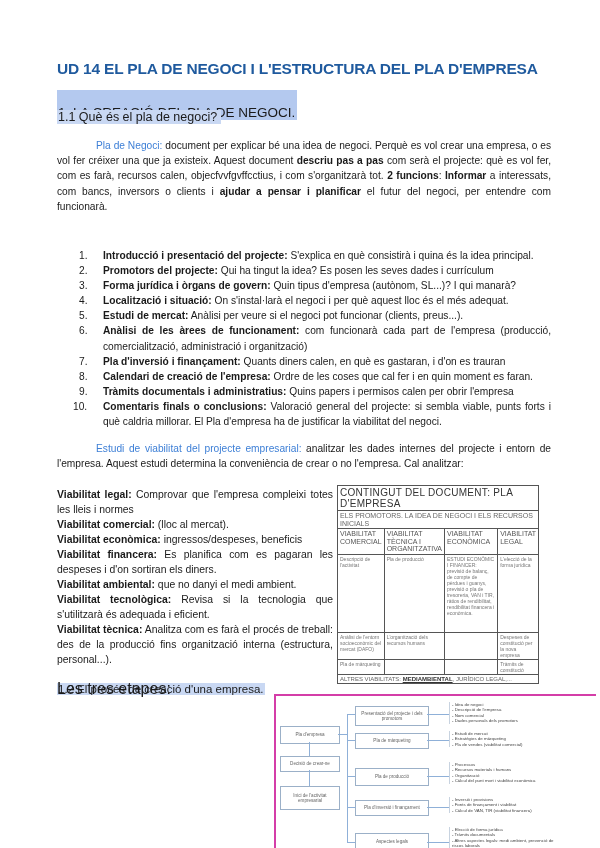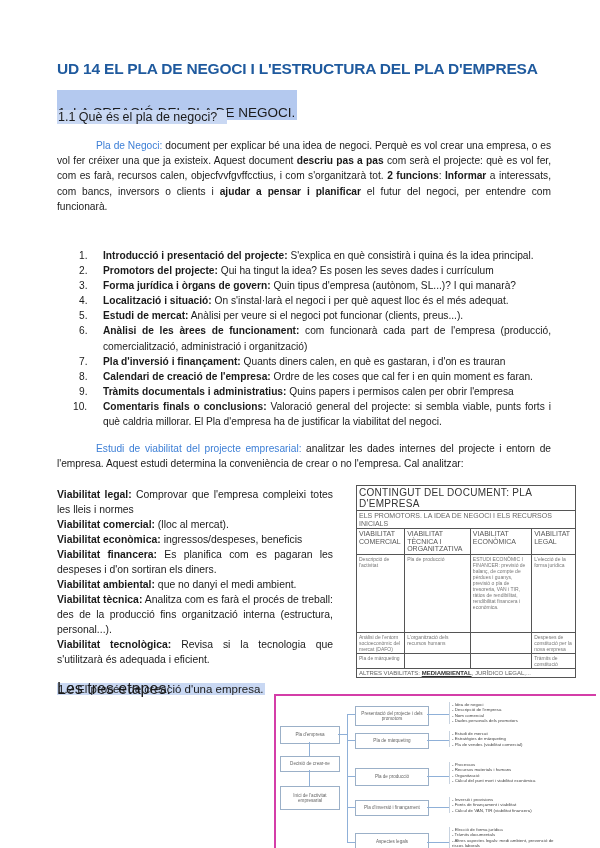--- a/index.html
+++ b/index.html
@@ -4,35 +4,35 @@
 <style>
   html, body { margin:0; padding:0; background:#ffffff; }
   body { width:600px; height:848px; position:relative; overflow:hidden;
          font-family:"Liberation Sans", sans-serif; color:#1a1a1a; }
   .page { position:absolute; left:0; top:0; width:600px; height:848px; }
   .title { position:absolute; left:57px; top:60px; font-size:15.5px; font-weight:bold;
            color:#1f5a9e; letter-spacing:-0.2px; white-space:nowrap; }
   .h1 { position:absolute; left:57px; top:90px; font-size:13.5px; color:#1a1a1a;
         background:#b4c9ef; padding:15px 2px 0 1px; white-space:nowrap; }
   .h2 { position:absolute; left:57px; top:110px; font-size:12.5px; color:#1a1a1a;
-        background:#c9d8f3; padding:0 10px 0 1px; white-space:nowrap; }
+        background:#c9d8f3; padding:0 4px 0 1px; white-space:nowrap; }
   .para { position:absolute; left:57px; width:494px; font-size:10.2px; line-height:15.2px;
           text-align:justify; }
   .blue { color:#3d7fd6;padding-left:39px; }
   b { font-weight:bold; }
   .struct-title { position:absolute; left:57px; top:230px; font-size:10.2px; font-weight:bold; }
   ol.index { position:absolute; left:57px; top:248px; width:494px; margin:0; padding:0;
              list-style:none; font-size:10.2px; line-height:15.1px; }
   ol.index li { position:relative; padding-left:46px; text-align:justify; }
   ol.index li .num { position:absolute; left:22px; top:0; width:20px; }
   .viab { position:absolute; left:57px; top:487px; width:276px; font-size:10.4px;
           line-height:15px; text-align:justify; }
   .viab p { margin:0; }
   
-  .tbl { position:absolute; left:356px; top:485px; width:220px; border-collapse:collapse;
+  .tbl { position:absolute; left:337px; top:485px; width:202px; border-collapse:collapse;
          font-size:5px; color:#777; line-height:6px; }
   .tbl td { border:1px solid #555; padding:1px 2px; vertical-align:top; }
   .tbl .big { font-size:10px; color:#333; line-height:11px; letter-spacing:0.3px; }
   .tbl .hdr { font-size:7px; color:#666; line-height:7.5px; }
   .tbl .colh { font-size:7px; color:#555; line-height:7.5px; }
   .tbl .foot { font-size:6px; color:#666; }
   .tbl .foot u { font-weight:bold; color:#333; }
   .h2b { position:absolute; left:57px; top:683px; font-size:11.5px; color:#1a1a1a;
          background:#c9d8f3; padding:0 2px 0 1px; white-space:nowrap; }
   .tres { position:absolute; left:57px; top:680px; font-size:16px; }
@@ -77,22 +77,22 @@
   <div class="para" style="top:441px;">
     <span class="blue">Estudi de viabilitat del projecte empresarial:</span><span> analitzar les dades internes del projecte i entorn de l'empresa. Aquest estudi determina la conveniència de crear o no l'empresa. Cal analitzar:</span>
   </div>
 
   <div class="viab">
     <p><b>Viabilitat legal:</b><span> Comprovar que l'empresa compleixi totes les lleis i normes</span></p>
     <p><b>Viabilitat comercial:</b><span> (lloc al mercat).</span></p>
     <p><b>Viabilitat econòmica:</b><span> ingressos/despeses, beneficis</span></p>
     <p><b>Viabilitat financera:</b><span> Es planifica com es pagaran les despeses i d'on sortiran els diners.</span></p>
     <p><b>Viabilitat ambiental:</b><span> que no danyi el medi ambient.</span></p>
+    <p><b>Viabilitat tecnològica:</b><span> Revisa si la tecnologia que s'utilitzarà és adequada i eficient.</span></p>
     <p><b>Viabilitat tècnica:</b><span> Analitza com es farà el procés de treball: des de la producció fins organització interna (estructura, personal...).</span></p>
-    <p><b>Viabilitat tecnològica:</b><span> Revisa si la tecnologia que s'utilitzarà és adequada i eficient.</span></p>
   </div>
 
   <table class="tbl">
     <tbody>
         <tr>
           <td colspan="4" class="big">CONTINGUT DEL DOCUMENT:  PLA D'EMPRESA</td>
         </tr>
     <tr>
           <td colspan="4" class="hdr">ELS PROMOTORS. LA IDEA DE NEGOCI  I ELS RECURSOS INICIALS</td>
         </tr>

